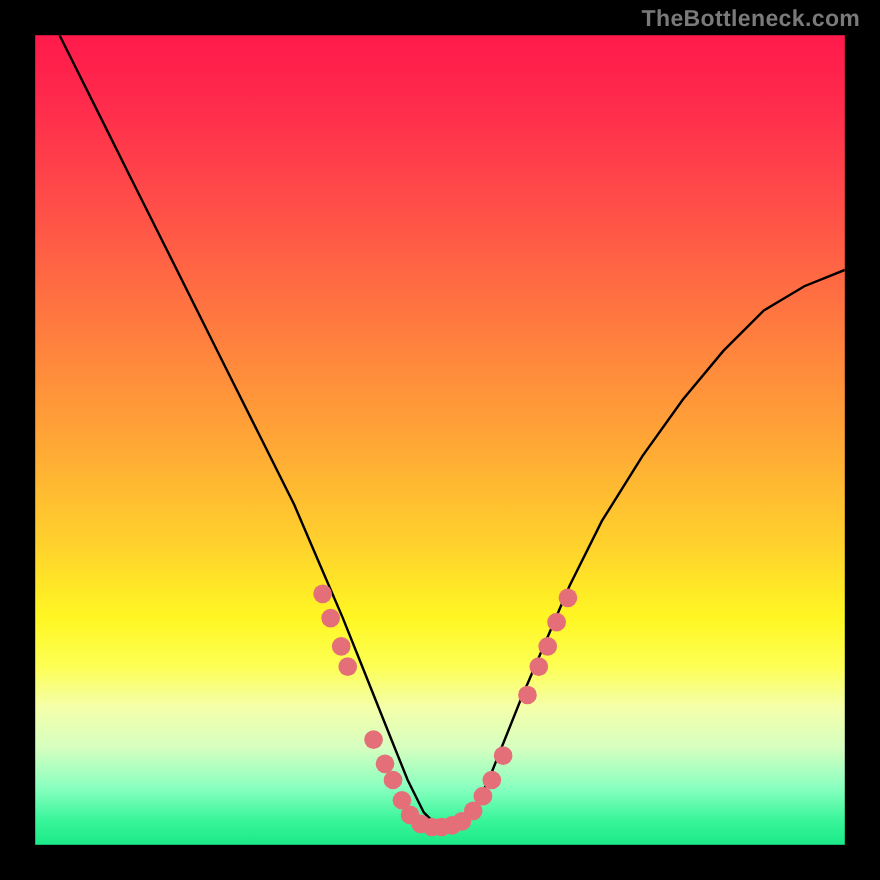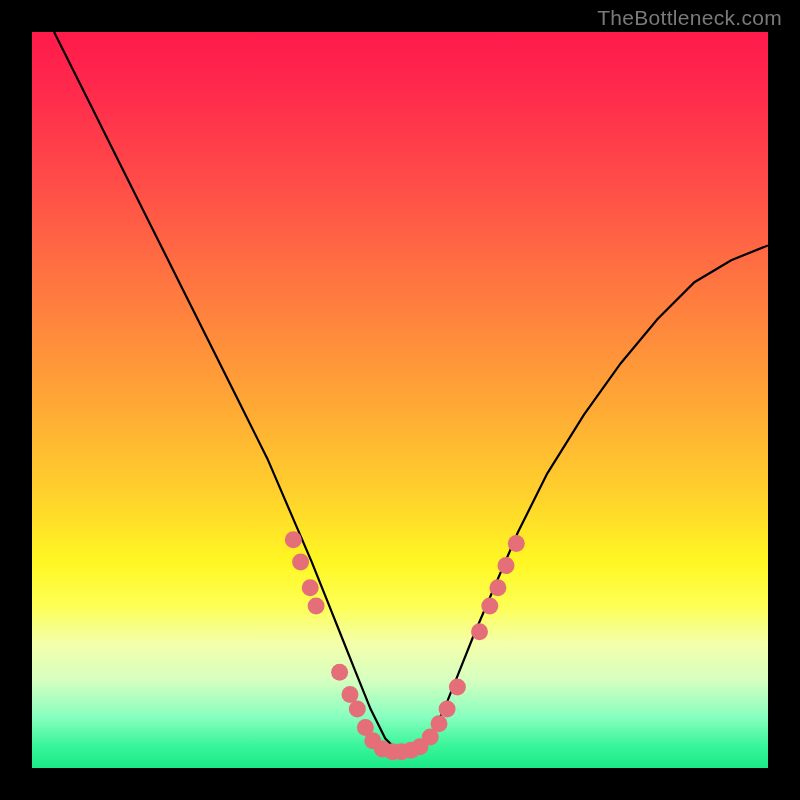--- a/index.html
+++ b/index.html
@@ -10,21 +10,21 @@
     background: #000;
     position: relative;
     font-family: Arial, sans-serif;
   }
   .watermark {
     position: absolute;
     top: 6px;
     right: 18px;
     color: #7a7a7a;
     font-size: 21px;
-    font-weight: 400;
+    font-weight: 700;
     letter-spacing: 0.3px;
     z-index: 10;
   }
   .plot-area {
     position: absolute;
     left: 32px;
     top: 32px;
     width: 736px;
     height: 736px;
   }

